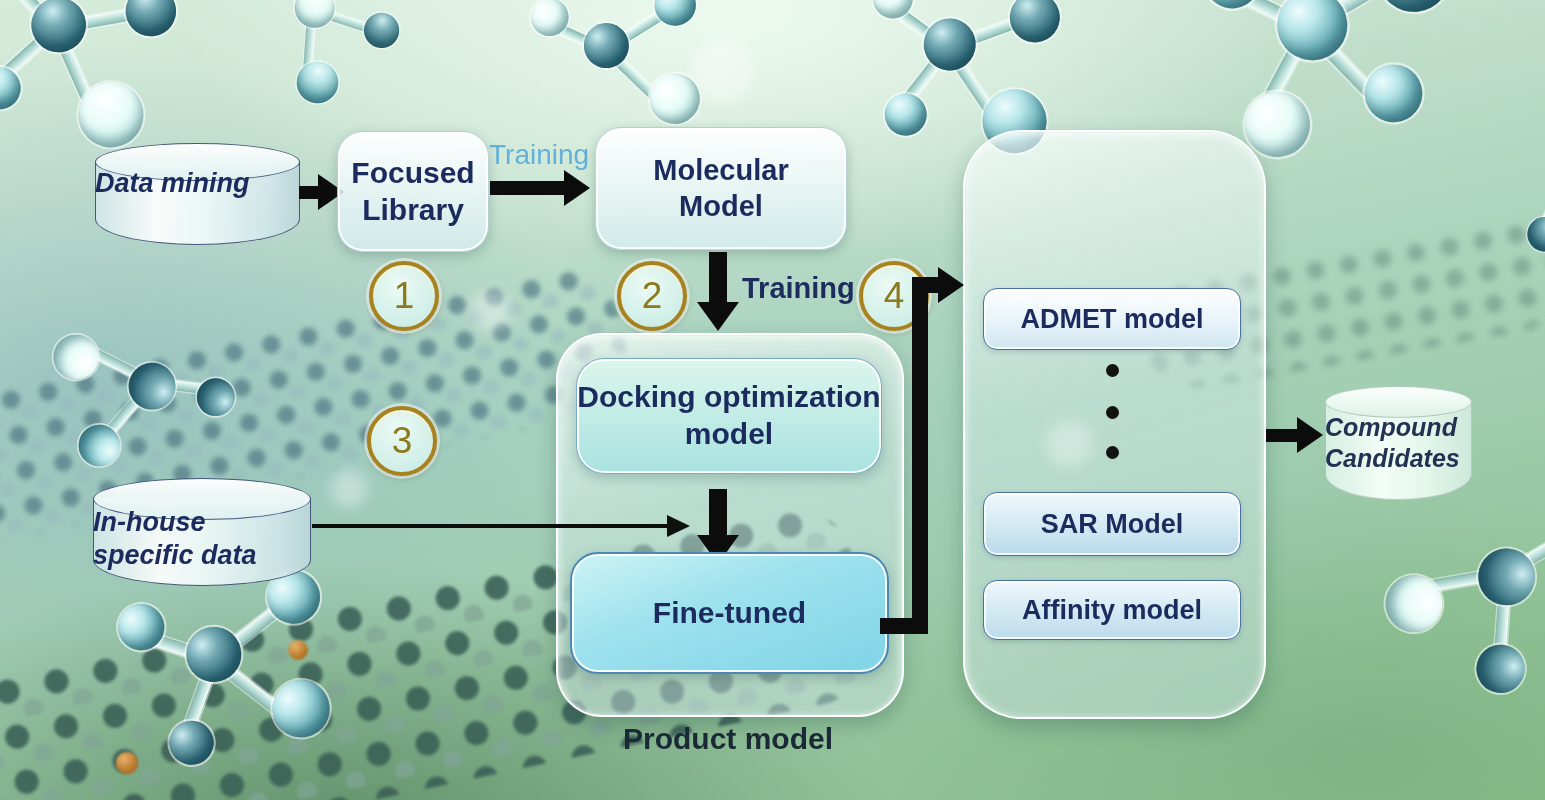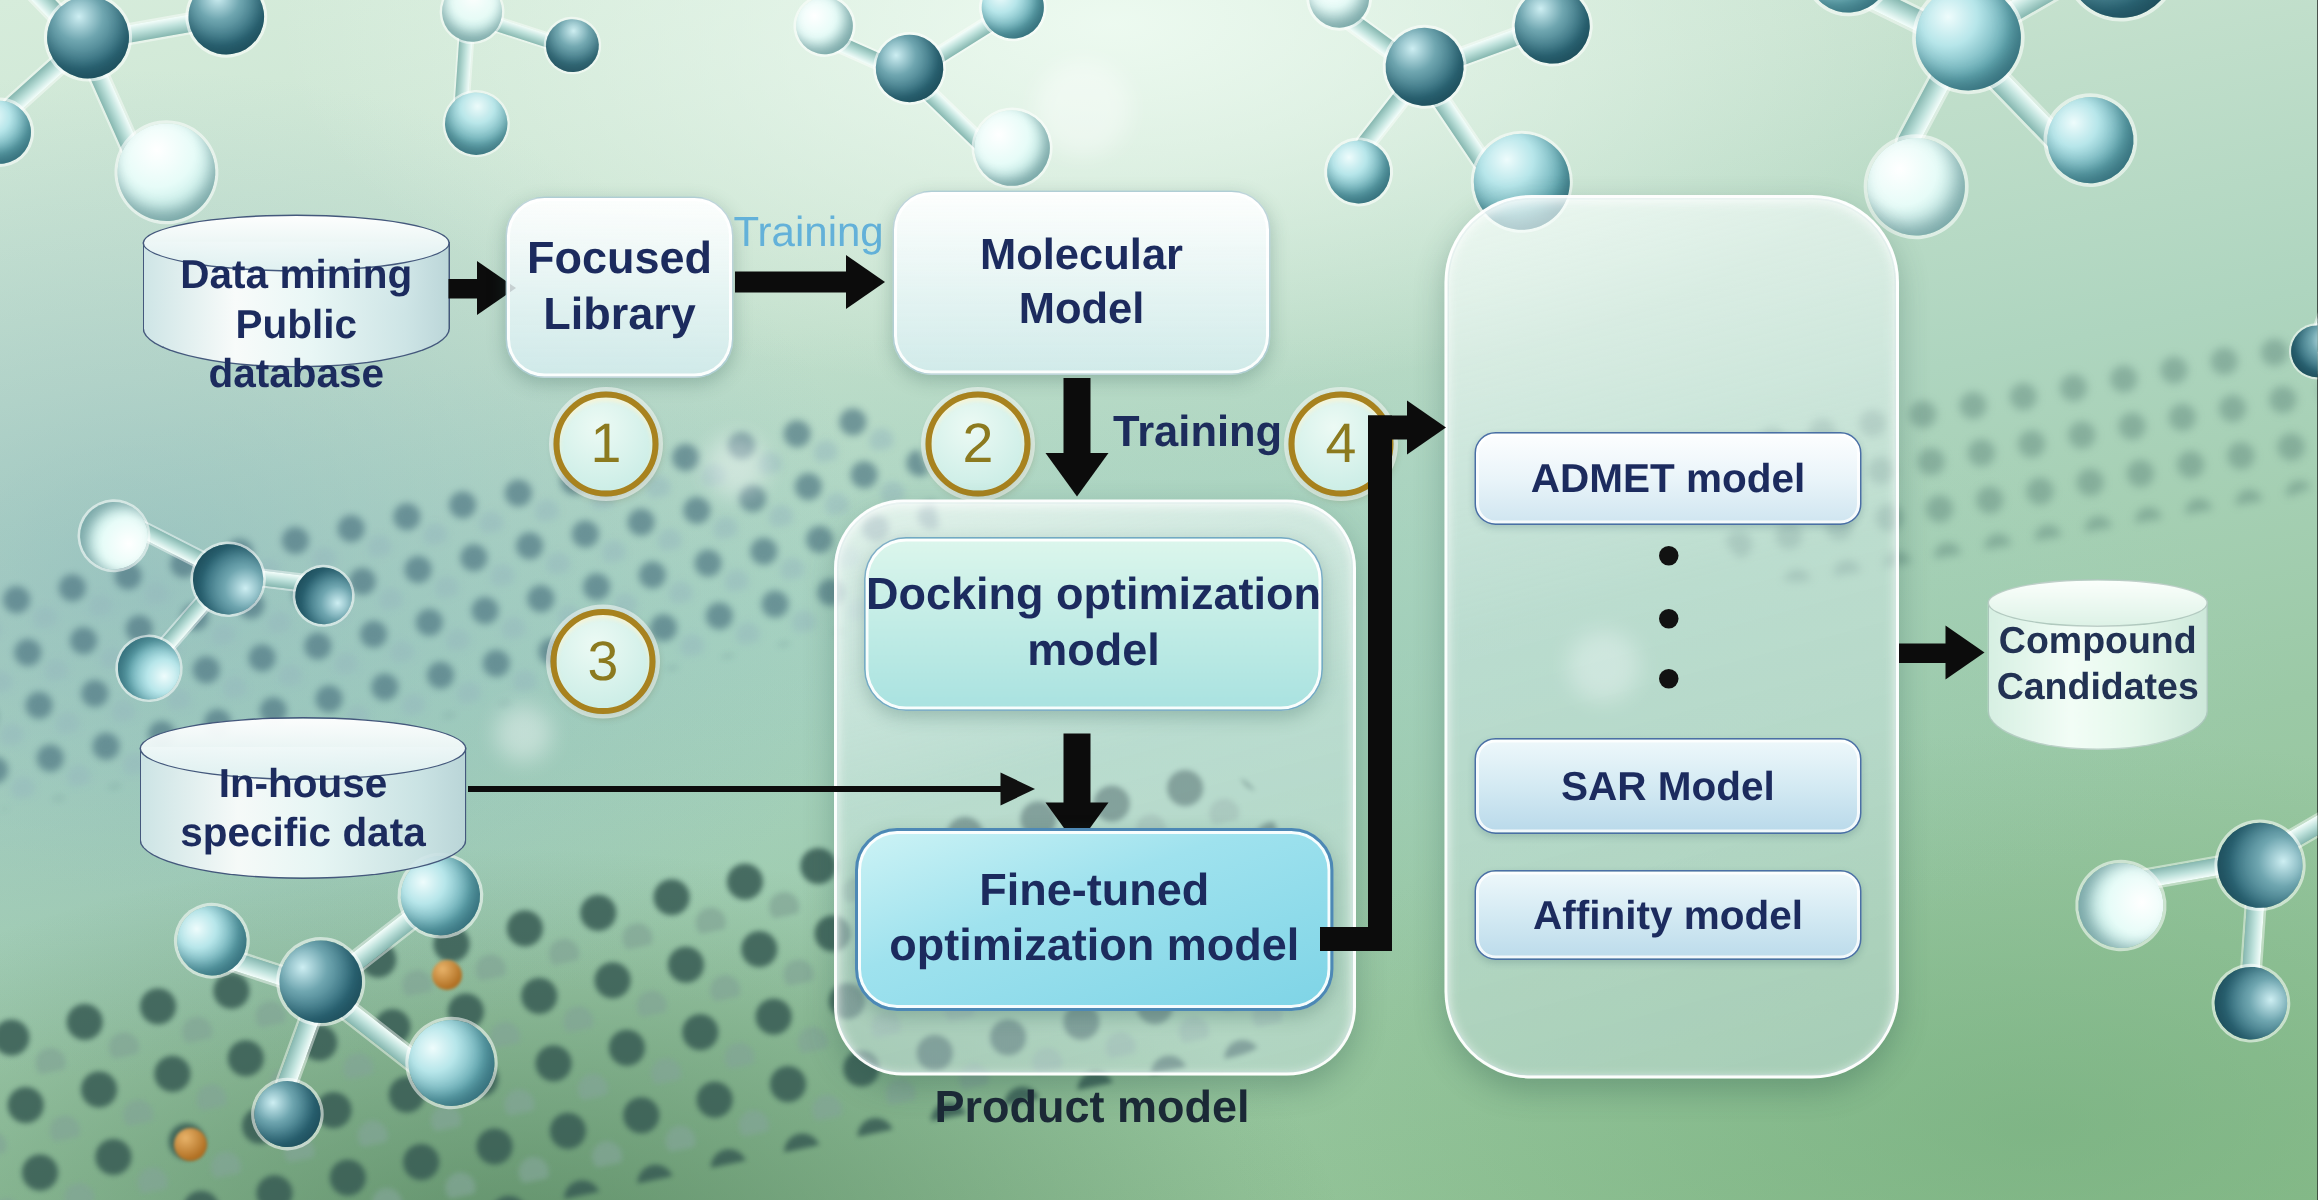--- a/index.html
+++ b/index.html
@@ -54,21 +54,21 @@
   .innerbox{position:absolute;border-radius:14px;display:flex;align-items:center;justify-content:center;
     color:#1c2b5e;font-weight:600;border:1.5px solid #4a6fa5;
     background:linear-gradient(180deg,#fdfeff 0%,#e9f4f9 52%,#cfe5f0 100%);
     box-shadow:inset 0 0 0 2px rgba(255,255,255,.8), 0 2px 5px rgba(40,80,90,.2);}
   .cyl{position:absolute;}
   .cyl .body{position:absolute;left:0;right:0;bottom:0;border:1.6px solid #44587c;border-top:none;
     background:linear-gradient(90deg, rgba(208,230,232,.92), rgba(255,255,255,.9) 30%, rgba(238,250,250,.9) 55%, rgba(208,230,233,.88) 86%, rgba(188,214,218,.92));
     border-radius:0 0 50% 50% / 0 0 26px 26px;}
   .cyl .top{position:absolute;left:0;right:0;top:0;border:1.6px solid #44587c;border-radius:50%;
     background:linear-gradient(180deg, rgba(255,255,255,.97), rgba(222,240,240,.9));}
-  .cyl .lbl{position:absolute;left:0;right:0;text-align:center;color:#1c2b5e;font-weight:600;z-index:3;}
+  .cyl .lbl{position:absolute;left:0;right:0;color:#1c2b5e;font-weight:600;z-index:3;font-style:italic;}
   .cyl.soft .body{border-color:rgba(130,160,150,.45);
     background:linear-gradient(90deg,#d6efe2,#f2fdf6 38%,#e4f7eb 68%,#cde8da);}
   .cyl.soft .top{border-color:rgba(130,160,150,.5);background:linear-gradient(180deg,#fbfffc,#ddf2e6);}
 
   .step{position:absolute;width:62px;height:62px;border-radius:50%;border:4px solid #a8821e;
     background:radial-gradient(circle at 42% 32%, #ecfaf4, #cdeee7 75%);
     box-shadow:0 0 0 3px rgba(255,255,255,.5), inset 0 2px 3px rgba(255,244,205,.8), 1px 2px 6px rgba(80,60,10,.3);
     display:flex;align-items:center;justify-content:center;
     color:#8c7a1f;font-size:37px;font-weight:500;}
 
@@ -187,21 +187,20 @@
 
     <b class="atom dark" style="left:126px;top:8px;width:46px;height:46px"></b>
     <b class="atom light" style="left:106px;top:106px;width:54px;height:54px"></b>
   </div>
 
   <div class="cyl" style="left:95px;top:143px;width:205px;height:102px">
     <div class="body" style="top:18px"></div>
     <div class="top" style="height:36px"></div>
     <div class="lbl" style="top:24px;font-size:27px;line-height:1.28">
       <span class="l">Data mining</span>
-      <span class="l">Public database</span>
     </div>
   </div>
 
   <div class="shaft" style="left:299px;top:186px;width:22px;height:13px"></div>
   <div class="head-r" style="left:318px;top:174px"></div>
 
   <div class="glassbox" style="left:337px;top:131px;width:150px;height:119px;font-size:30px">
     <span class="l">Focused</span>
     <span class="l">Library</span>
   </div>
@@ -241,21 +240,20 @@
 
   <div class="shaft" style="left:709px;top:489px;width:18px;height:48px"></div>
   <div class="head-d" style="left:697px;top:535px"></div>
 
   <div class="shaft" style="left:312px;top:524px;width:358px;height:4px;z-index:30"></div>
   <div class="thin-head" style="left:667px;top:515px;z-index:30"></div>
 
   <div class="glassbox" style="left:570px;top:552px;width:315px;height:118px;font-size:30px;border-radius:28px;
        background:linear-gradient(160deg,#cdf3f5 0%,#9fe2ee 40%,#7ed4e6 100%);border:2px solid #4d88b5">
     <span class="l">Fine-tuned</span>
-    <span class="l">optimization model</span>
   </div>
   <div class="caption" style="left:556px;top:722px;width:344px">Product model</div>
 
   <div class="shaft" style="left:880px;top:618px;width:48px;height:16px;z-index:35"></div>
   <div class="shaft" style="left:912px;top:277px;width:16px;height:357px;z-index:35"></div>
   <div class="shaft" style="left:912px;top:277px;width:28px;height:16px;z-index:35"></div>
   <div class="head-r" style="left:938px;top:267px;z-index:35"></div>
 
   <div class="cyl" style="left:93px;top:478px;width:218px;height:108px">
     <div class="body" style="top:20px"></div>

